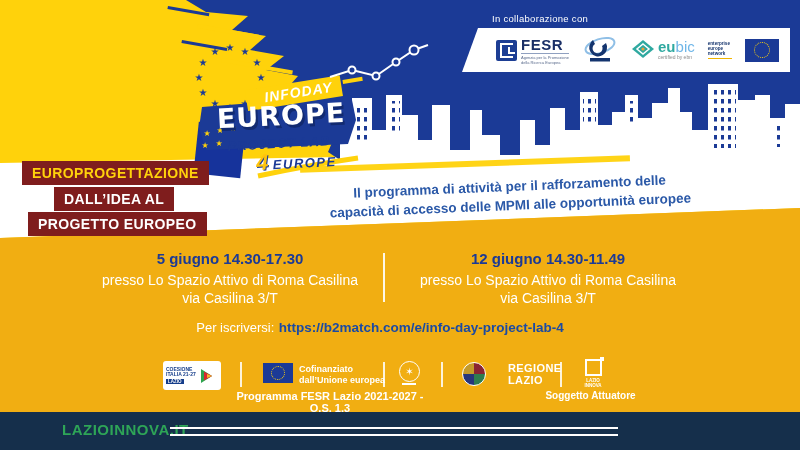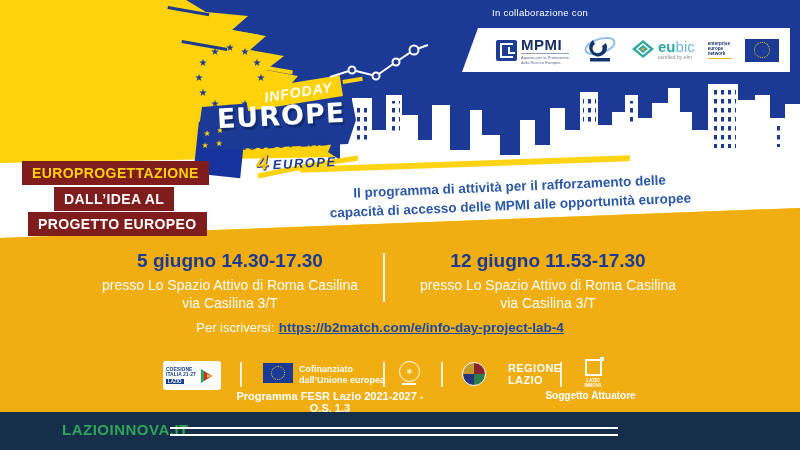--- a/index.html
+++ b/index.html
@@ -1,20 +1,20 @@
 <!DOCTYPE html>
 <html><head>
 <meta charset="utf-8">
 <style>
   html,body{margin:0;padding:0;background:#555;}
   #poster{position:relative;width:800px;height:450px;overflow:hidden;
     font-family:"Liberation Sans",sans-serif;background:#FFD20B;}
   .abs{position:absolute;}
   
-  .collab-label{left:492px;top:7px;color:#fff;font-size:9.5px;letter-spacing:.3px;text-align:center;}
+  .collab-label{left:492px;top:13px;color:#fff;font-size:9.5px;letter-spacing:.3px;text-align:center;}
   .logo-band{left:462px;top:28px;width:328px;height:44px;background:#fff;
     clip-path:polygon(16px 0,100% 0,100% 100%,0 100%);
     display:flex;align-items:center;gap:13px;padding-left:34px;box-sizing:border-box;}
   .apre{display:flex;align-items:center;gap:4px;}
   .apre-icon{width:21px;height:21px;background:#1D3E94;border-radius:2px;display:flex;align-items:center;justify-content:center;}
   .apre-glyph{width:11px;height:11px;border:2px solid #fff;border-right:none;position:relative;}
   .apre-glyph:after{content:"";position:absolute;right:-2px;top:2px;width:5px;height:5px;border:2px solid #fff;border-top:none;border-right:none;}
   .apre-name{font-size:15px;font-weight:bold;color:#1A2F66;letter-spacing:.5px;}
   .apre-tag{font-size:4px;color:#5A6B8C;line-height:5px;border-top:.5px solid #8fa0c0;padding-top:1px;}
   .eubic{display:flex;align-items:center;gap:3px;}
@@ -40,27 +40,27 @@
   .four-europe .word{color:#1B3A96;font-size:13px;font-weight:bold;font-style:italic;letter-spacing:1.5px;}
   
   .claim{background:#7f1d1d;color:#fff;font-weight:bold;font-size:14px;letter-spacing:.4px;
     padding:4px 10px;white-space:nowrap;}
   .claim.yellow{color:#FFD20B;}
   
   .descr{left:285px;top:177px;width:450px;transform:rotate(-2.4deg);text-align:center;
     color:#2B59A8;font-weight:bold;font-size:13.5px;line-height:19px;}
   
   .session{width:320px;text-align:center;top:250px;}
-  .session .date{color:#1B3A96;font-weight:bold;font-size:19px;margin-bottom:4px;}
+  .session .date{color:#1B3A96;font-weight:bold;font-size:15px;margin-bottom:4px;}
   .session .venue,.session .addr{color:#fff;font-size:14px;line-height:18px;}
   .vdivider{left:383px;top:253px;width:2px;height:49px;background:rgba(255,255,255,.9);}
   
   .register{left:60px;top:318px;width:640px;text-align:center;white-space:nowrap;}
   .register .lbl{color:#fff;font-size:13px;margin-top:47px;}
-  .register .url{color:#1B4AA3;font-weight:bold;font-size:13.5px;text-decoration:underline;}
+  .register .url{color:#1B4AA3;font-weight:bold;font-size:13.5px;}
   
   .pdiv{width:1.5px;height:25px;background:rgba(255,255,255,.85);top:362px;}
   .coesione{left:163px;top:361px;width:58px;height:29px;background:#fff;border-radius:3px;
     display:flex;align-items:center;padding:2px 3px;box-sizing:border-box;gap:2px;}
   .coes-txt{font-size:5px;line-height:5.5px;font-weight:bold;color:#153D8A;}
   .coes-badge{display:inline-block;background:#153D8A;color:#fff;font-size:4.5px;padding:0 2px;margin-top:1px;}
   .cofin{left:299px;top:364px;color:#fff;font-weight:bold;font-size:9px;line-height:11px;}
   .programma{left:235px;top:390px;width:190px;text-align:center;color:#fff;font-weight:bold;font-size:11px;}
   .emblem{left:396px;top:359px;width:26px;height:29px;}
   .emblem .circ{position:absolute;left:3px;top:2px;width:19px;height:19px;border:1.4px solid #fff;
@@ -173,21 +173,21 @@
     <path d="M0,238 L800,208 L800,412 L0,412 Z" fill="#F1AE12"></path>
   </svg>
 
   <div class="abs collab-label">In collaborazione con</div>
   <div class="abs logo-band">
     <div class="apre">
       <div class="apre-icon">
           <div class="apre-glyph"></div>
         </div>
       <div>
-        <div class="apre-name">MPMI</div>
+        <div class="apre-name">FESR</div>
         <div class="apre-tag">
           <span>Agenzia per la Promozione</span><br>
           <span>della Ricerca Europea</span>
         </div>
       </div>
     </div>
     <div>
       <svg width="36" height="30">
         <ellipse cx="18" cy="13" rx="15" ry="7" fill="none" stroke="#8FBFE6" stroke-width="2" transform="rotate(-18 18 13)"></ellipse>
         <path d="M11,7 a9,9 0 1 0 13,3 l-4,3 a5,5 0 1 1 -7,-2 z" fill="#14346E"></path>
@@ -233,21 +233,21 @@
     <span>capacità di accesso delle MPMI alle opportunità europee</span>
   </div>
 
   <div class="abs session" style="left:70px">
     <div class="date">5 giugno 14.30-17.30</div>
     <div class="venue">presso Lo Spazio Attivo di Roma Casilina</div>
     <div class="addr">via Casilina 3/T</div>
   </div>
   <div class="abs vdivider"></div>
   <div class="abs session" style="left:388px">
-    <div class="date">12 giugno 11.53-17.30</div>
+    <div class="date">12 giugno 14.30-11.49</div>
     <div class="venue">presso Lo Spazio Attivo di Roma Casilina</div>
     <div class="addr">via Casilina 3/T</div>
   </div>
 
   <div class="abs register">
     <span class="lbl">Per iscriversi:</span>
     <span class="url">https://b2match.com/e/info-day-project-lab-4</span>
   </div>
 
   <div class="abs coesione">

